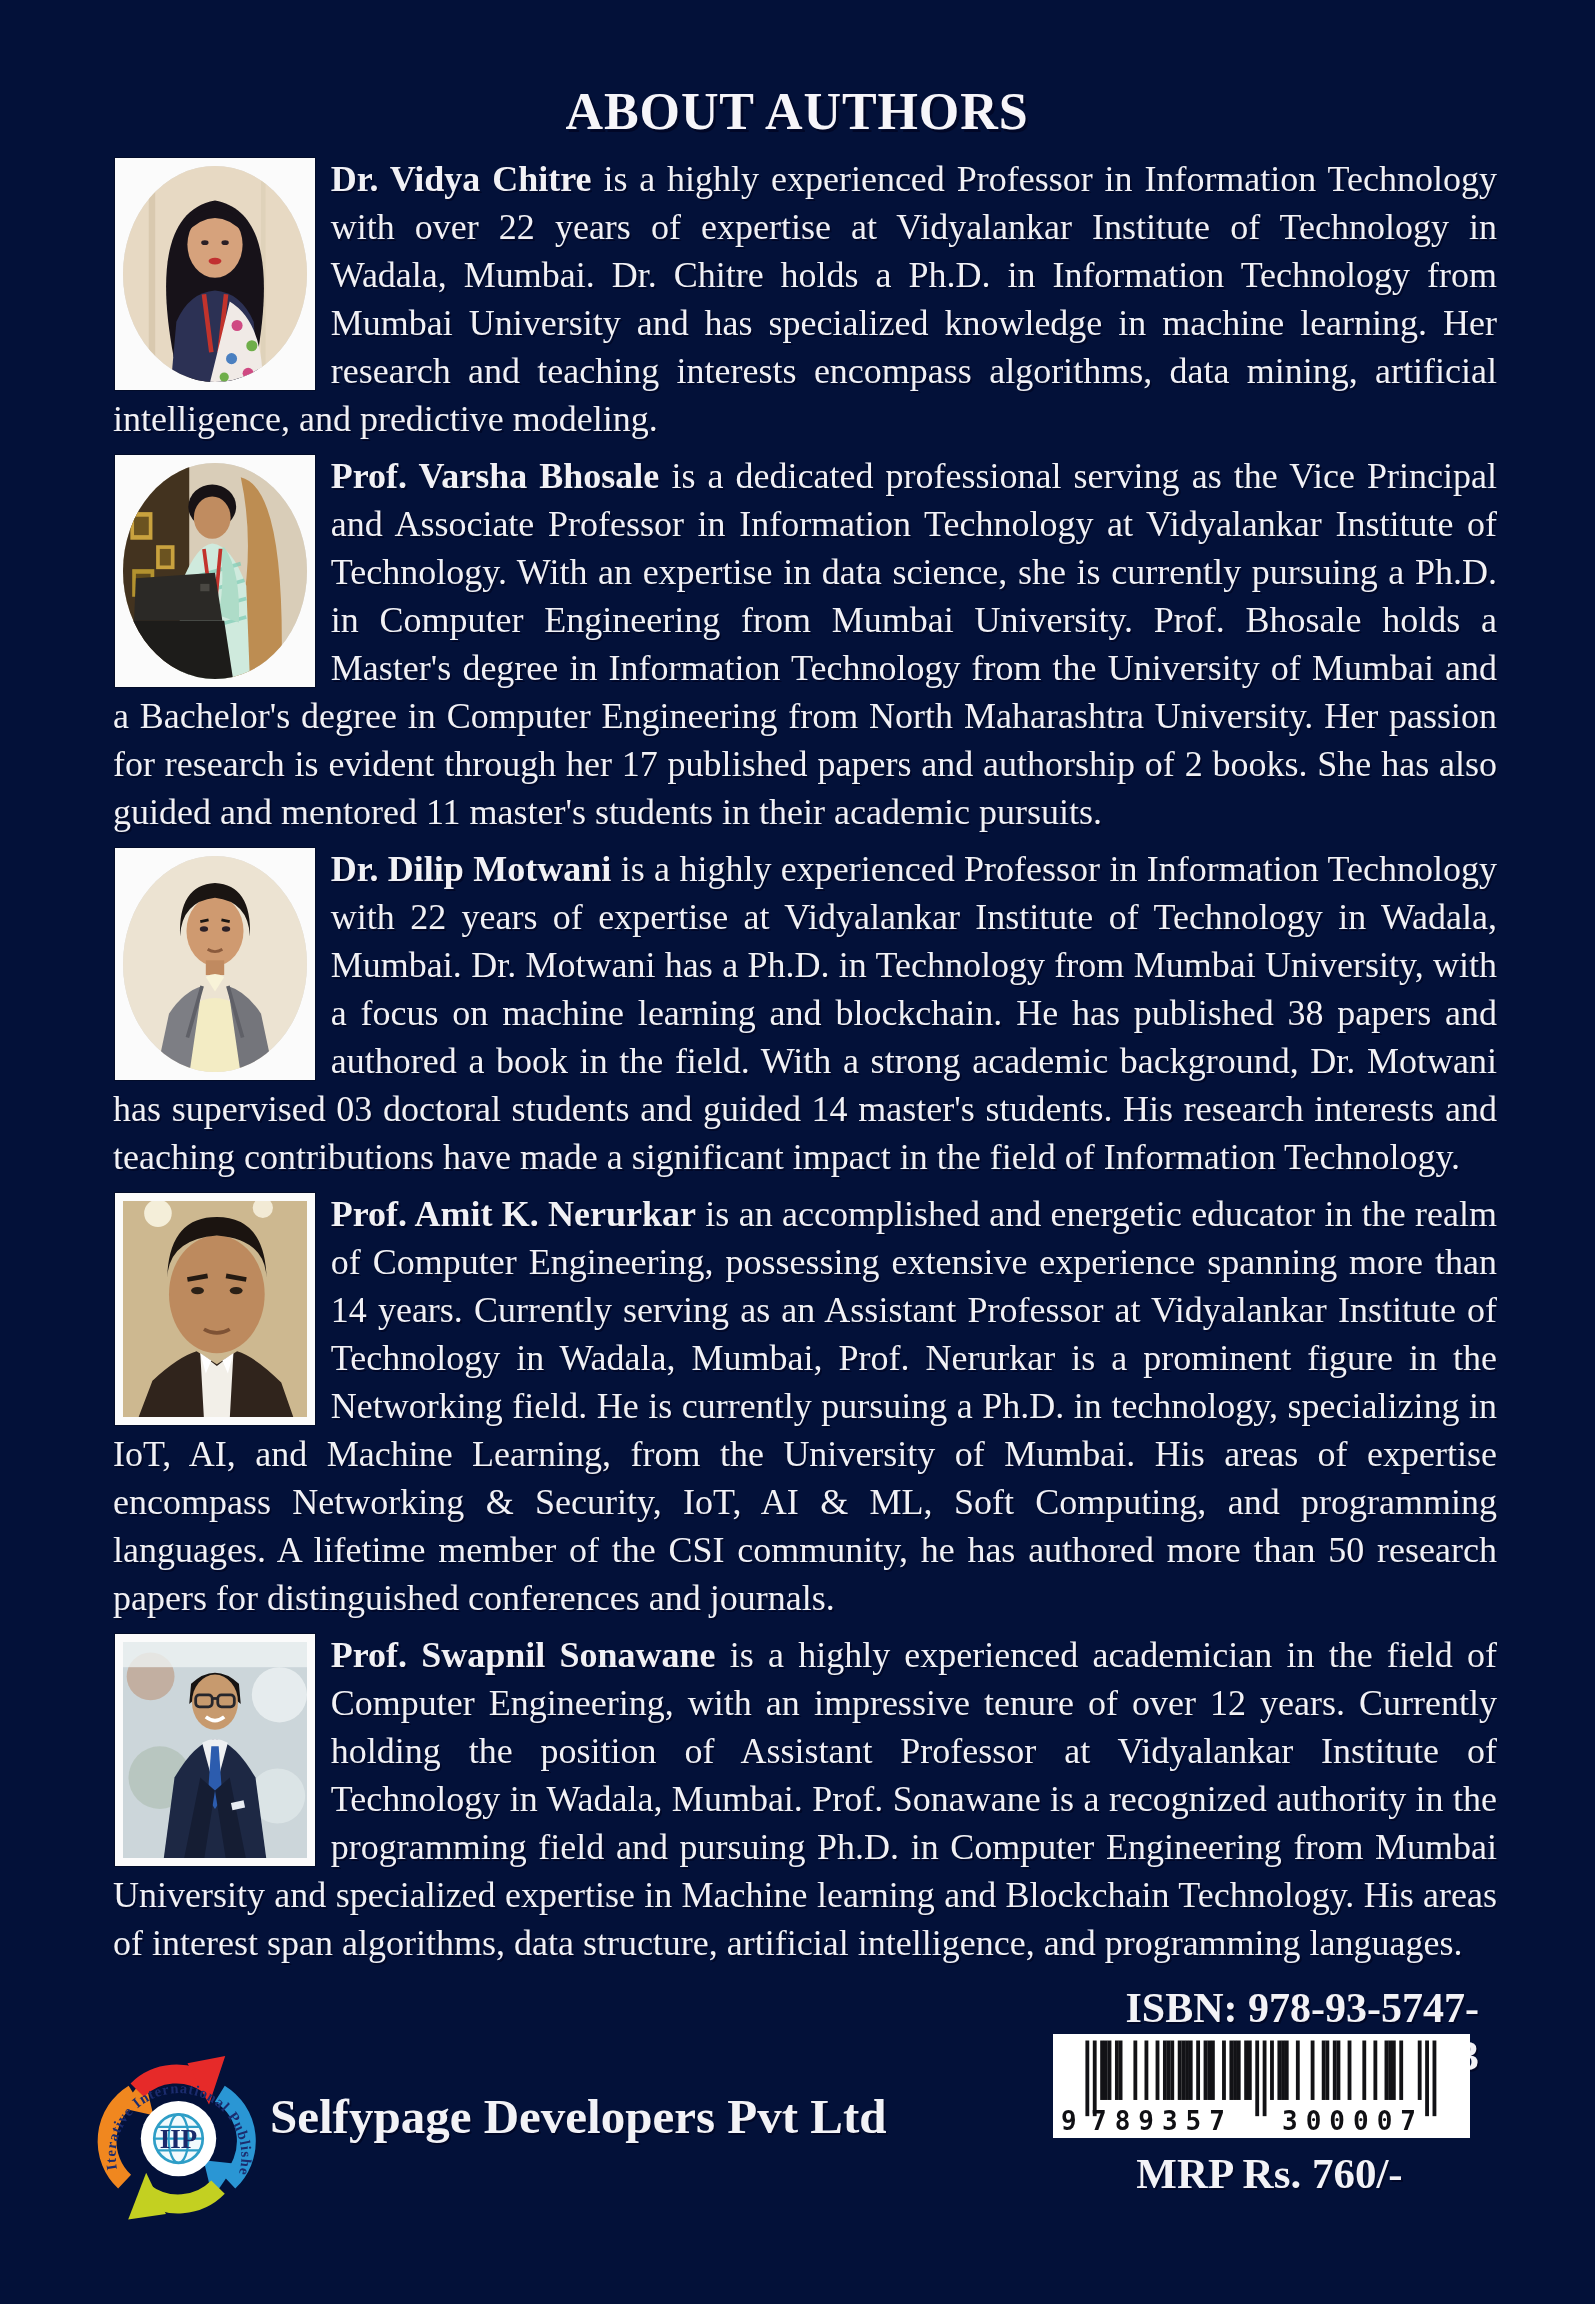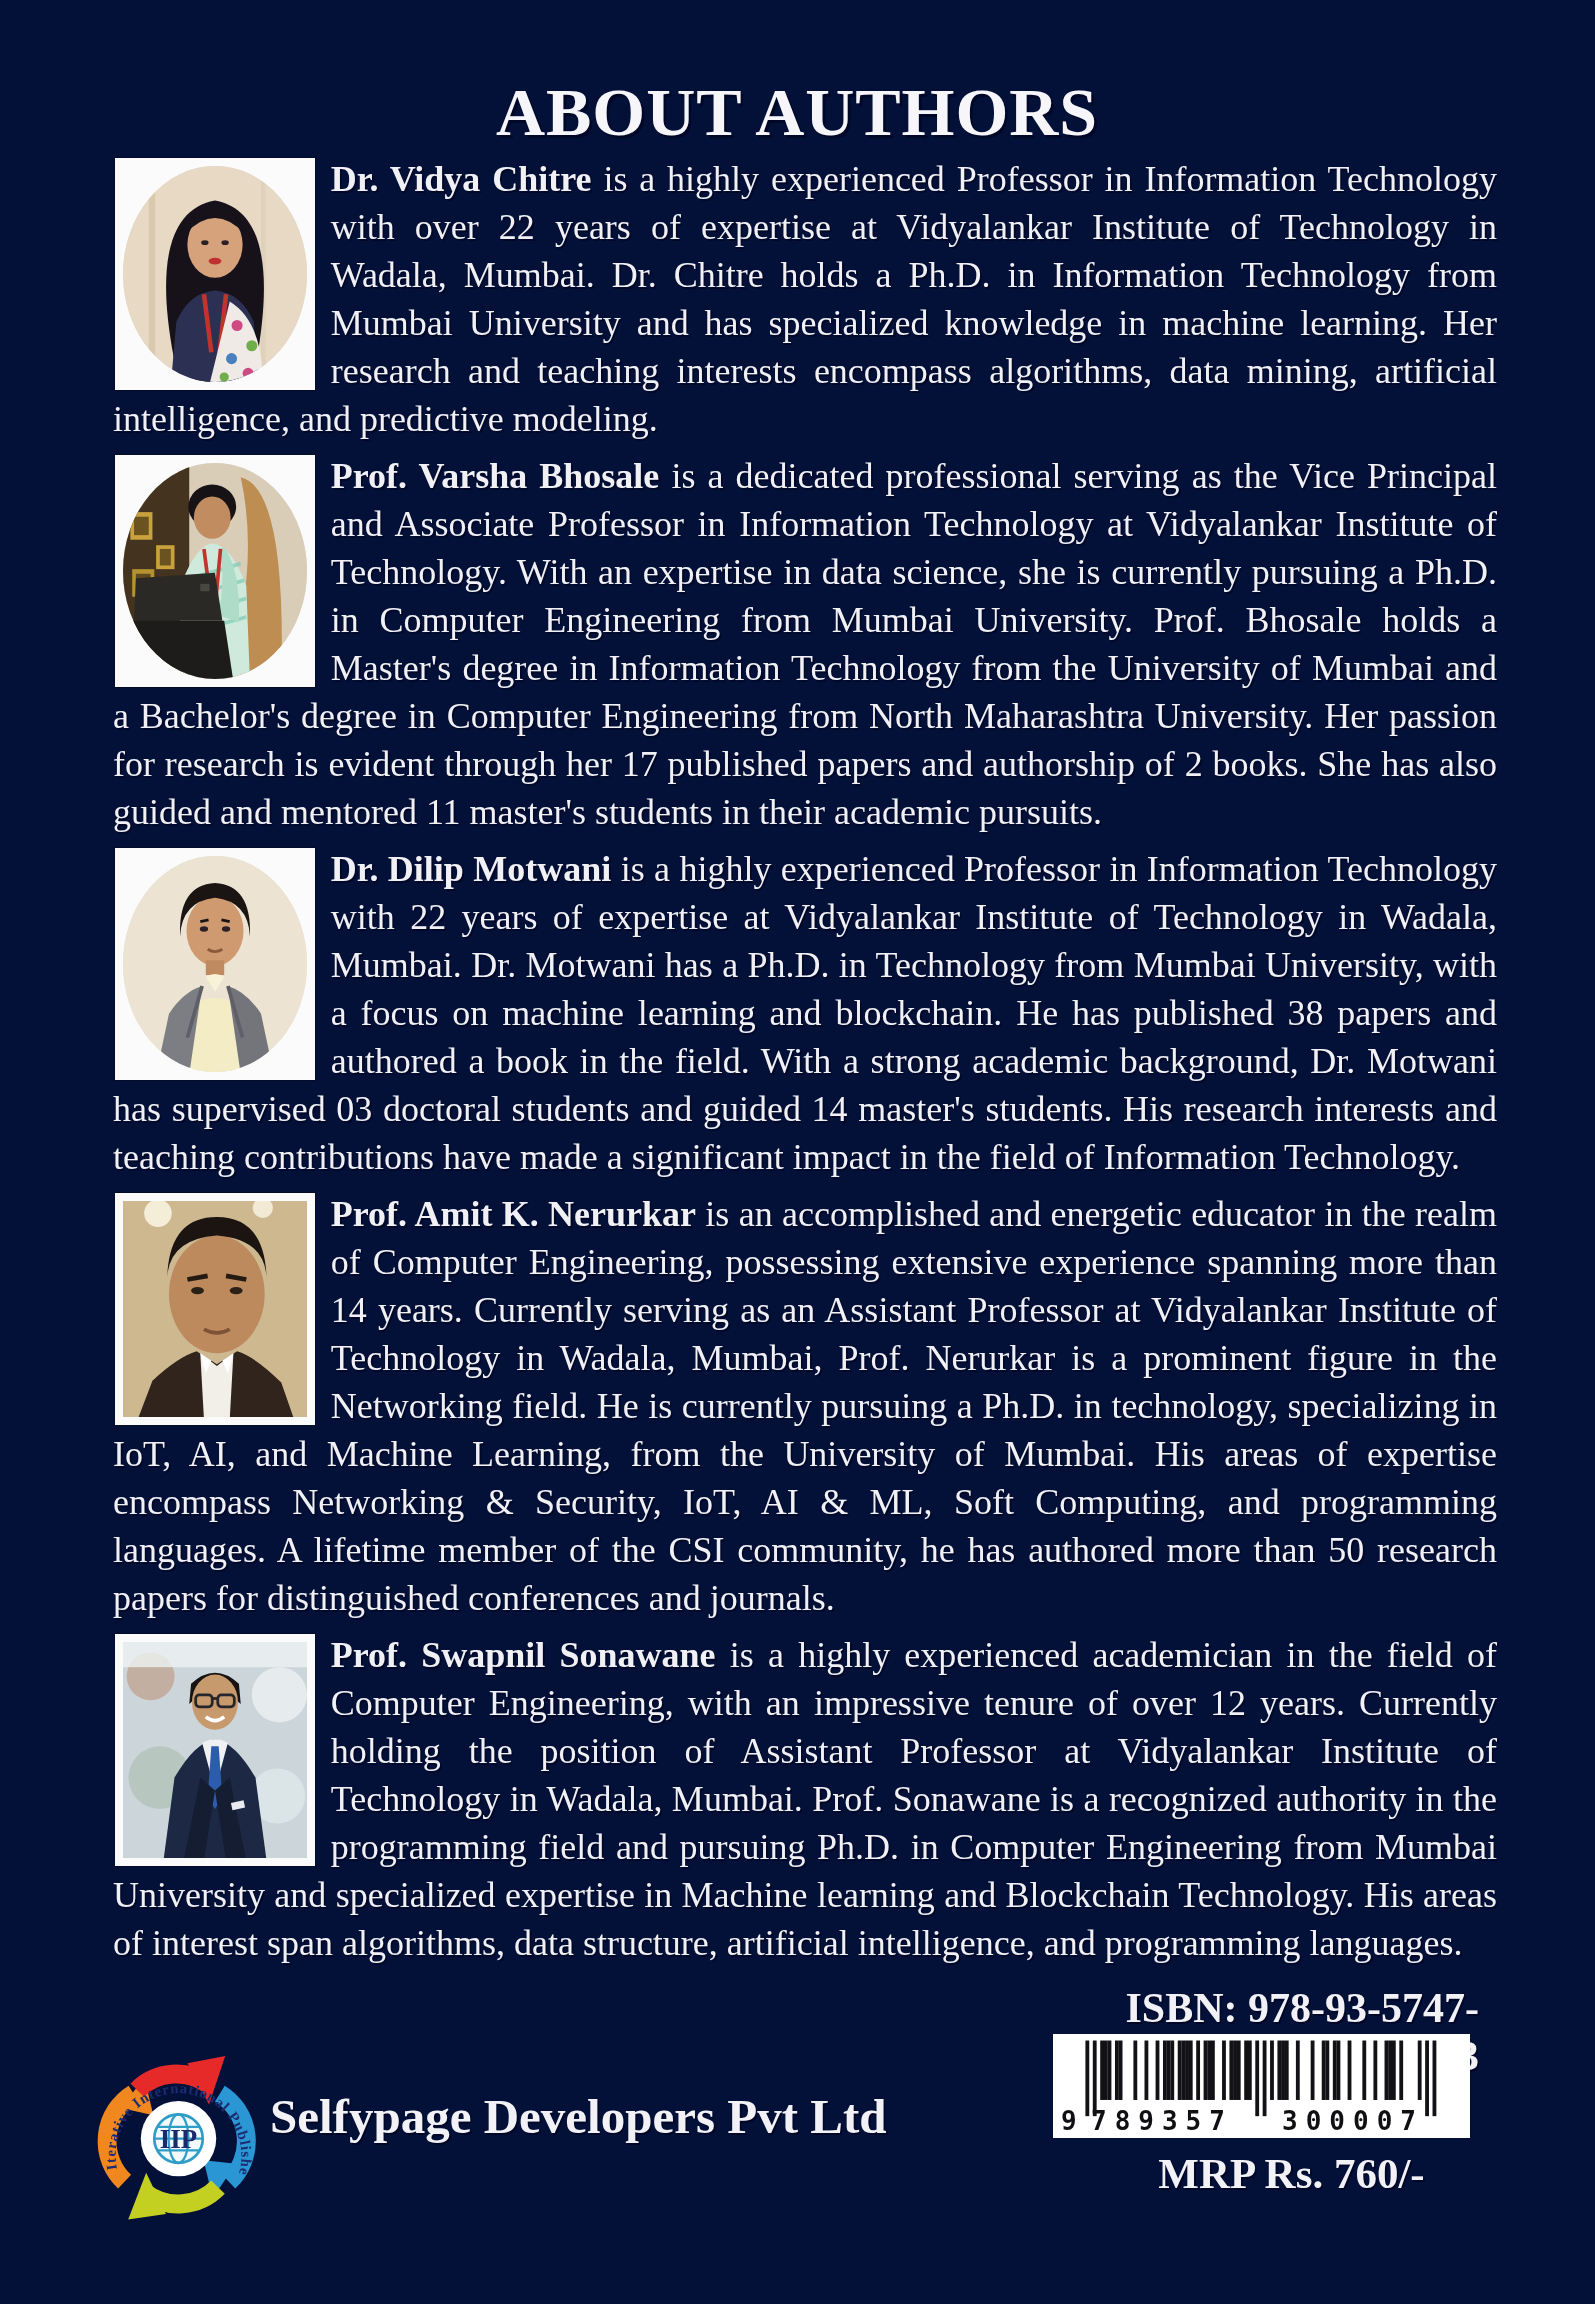--- a/index.html
+++ b/index.html
@@ -4,21 +4,21 @@
 <style>
   html,body { margin:0; padding:0; background:#0a0d18; }
   .page {
     position:relative; width:1596px; height:2304px;
     background:#031139; overflow:hidden;
     font-family:"Liberation Serif", serif; color:#f2f2f6;
   }
   .content { padding:76px 99px 0 97px; }
   .page-title {
     margin:0 0 7.2px 0; text-align:center;
-    font-size:68px; line-height:72px; font-weight:bold; letter-spacing:0.9px;
+    font-size:52px; line-height:72px; font-weight:bold; letter-spacing:0.9px;
     color:#f6f5f9; text-shadow:2.7px 2.7px 0 rgba(0,0,25,.55);
   }
   .bio { clear:both; margin:0 0 9px 16px; }
   .bio p {
     margin:0; font-size:36px; line-height:48px; text-align:justify;
     text-shadow:1.8px 1.8px 0 rgba(0,0,25,.55); color:#f1f1f5;
   }
   .bio b { font-weight:bold; }
   .photo-frame {
     float:left; width:184px; height:216px; padding:8px;
@@ -46,21 +46,21 @@
   .barcode-box svg { position:absolute; left:0; top:0; }
   .barcode-digits {
     position:absolute; left:0; bottom:1.8px; width:100%; height:29px;
     font-family:"DejaVu Sans Mono", monospace; font-size:26px; font-weight:bold;
     color:#101014;
   }
   .bd-first { position:absolute; left:8px;  bottom:0; }
   .bd-left  { position:absolute; left:38px;  width:158px; bottom:0; text-align:left; letter-spacing:8px; }
   .bd-right { position:absolute; left:221px; width:158px; bottom:0; text-align:center; letter-spacing:8px; }
   .mrp {
-    position:absolute; top:2149px; left:1083px; width:417px; text-align:center;
+    position:absolute; top:2149px; left:1061px; width:417px; text-align:center;
     font-size:43px; font-weight:bold; text-shadow:1.8px 1.8px 0 rgba(0,0,25,.55);
   }
 </style>
 </head>
 <body>
 
 <div class="page">
   <div class="content">
 
     <h1 class="page-title">ABOUT AUTHORS</h1>

